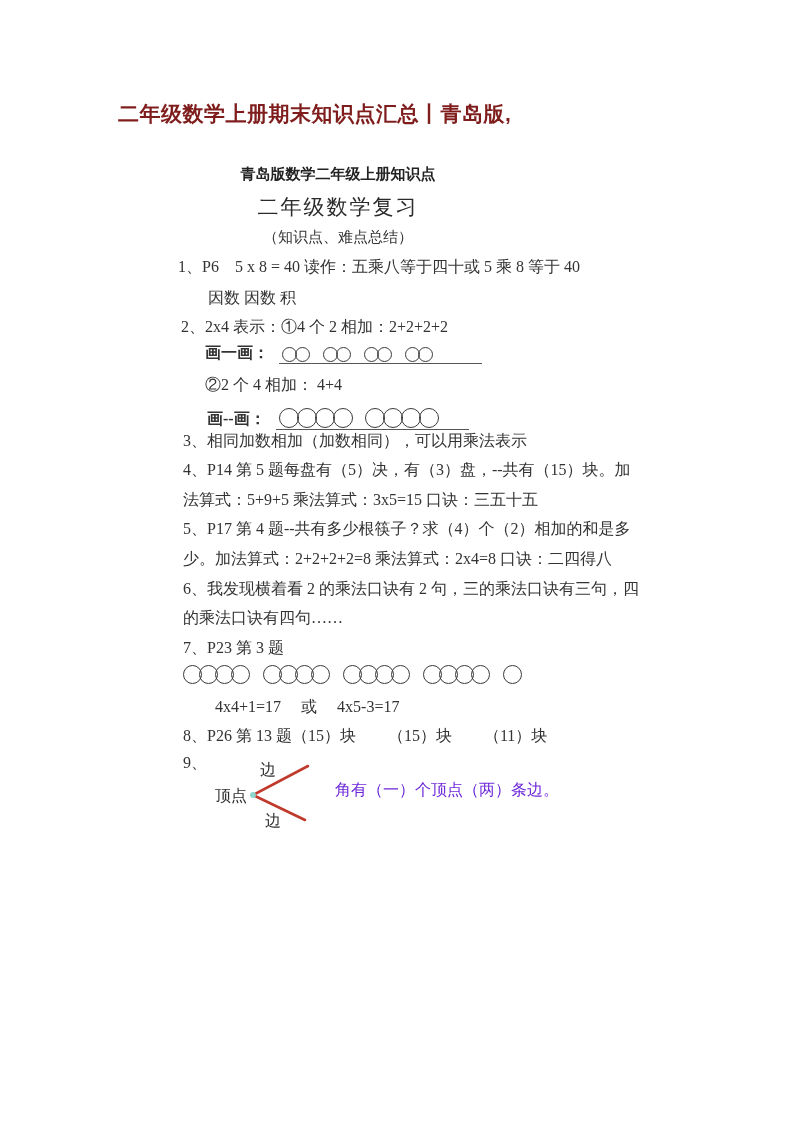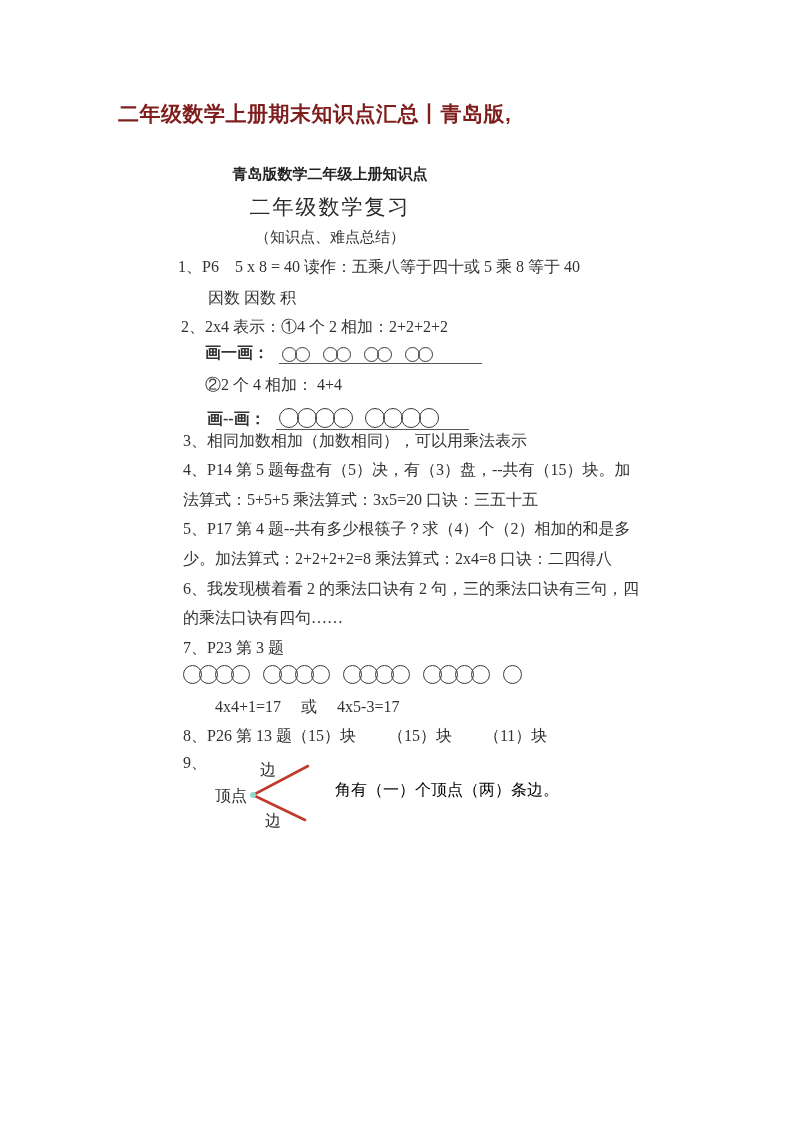--- a/index.html
+++ b/index.html
@@ -15,21 +15,21 @@
   .abs { position: absolute; white-space: nowrap; }
   .doc-title {
     left: 118px; top: 100px;
     font-family: "Liberation Sans", "DejaVu Sans", sans-serif;
     font-weight: 700;
     font-size: 21px;
     color: #7f1d1d;
     letter-spacing: 0.5px;
     text-align: right;
   }
-  .centerline { left: 0; width: 660px; text-align: center; }
+  .centerline { left: 0; width: 660px; text-align: center; padding-left: 8px; }
   .doc-subtitle { top: 165px; font-size: 15px; font-weight: 700; color: #222; }
   .doc-heading  { top: 193px; font-size: 21px; letter-spacing: 2px; color: #2a2a2a; }
   .doc-subheading { top: 228px; font-size: 15px; color: #333; }
 
   .bodyline { font-size: 16px; color: #333333; }
 
   
   .draw-row { display: flex; align-items: flex-end; }
   .draw-label { font-size: 16px; color: #333; margin-right: 10px; font-weight: bold; }
   .circles { display: inline-flex; align-items: flex-end; }
@@ -45,21 +45,21 @@
   .row-draw1 .circle { width: 15px; height: 15px; margin-right: -2px; }
   .row-draw1 .circle-group { margin-right: 15px; }
   .row-draw1 .circles { width: 200px; }
   .row-draw2 .circle { width: 20px; height: 20px; margin-right: -2px; }
   .row-draw2 .circle-group { margin-right: 14px; }
   .row-draw2 .circles { width: 190px; }
   .row-item7 .circle { width: 19px; height: 19px; margin-right: -3px; }
   .row-item7 .circle-group { margin-right: 16px; }
 
   .angle-label { font-size: 16px; color: #2e2e2e; }
-  .angle-caption { font-size: 16px; color: #000000; }
+  .angle-caption { font-size: 16px; color: #6d28d9; }
 </style>
 </head>
 <body>
 
 <div id="page">
 
   <div class="abs doc-title">二年级数学上册期末知识点汇总丨青岛版,</div>
   <div class="abs centerline doc-subtitle">青岛版数学二年级上册知识点</div>
   <div class="abs centerline doc-subheading">（知识点、难点总结）</div>
   <div class="abs centerline doc-heading">二年级数学复习</div>
@@ -107,21 +107,21 @@
           <span class="circle"></span>
           <span class="circle"></span>
           <span class="circle"></span>
         </span>
       </span>
   </div>
 
   <div class="abs bodyline" style="left:183px; top:431px;">3、相同加数相加（加数相同），可以用乘法表示</div>
 
   <div class="abs bodyline" style="left:183px; top:460px;">4、P14 第 5 题每盘有（5）决，有（3）盘，--共有（15）块。加</div>
-  <div class="abs bodyline" style="left:183px; top:490px;">法算式：5+5+5 乘法算式：3x5=20 口诀：三五十五</div>
+  <div class="abs bodyline" style="left:183px; top:490px;">法算式：5+9+5 乘法算式：3x5=15 口诀：三五十五</div>
 
   <div class="abs bodyline" style="left:183px; top:519px;">5、P17 第 4 题--共有多少根筷子？求（4）个（2）相加的和是多</div>
   <div class="abs bodyline" style="left:183px; top:549px;">少。加法算式：2+2+2+2=8 乘法算式：2x4=8 口诀：二四得八</div>
 
   <div class="abs bodyline" style="left:183px; top:579px;">6、我发现横着看 2 的乘法口诀有 2 句，三的乘法口诀有三句，四</div>
   <div class="abs bodyline" style="left:183px; top:608px;">的乘法口诀有四句……</div>
 
   <div class="abs bodyline" style="left:183px; top:638px;">7、P23 第 3 题</div>
 
   <div class="abs draw-row row-item7" style="left:183px; top:665px;">

